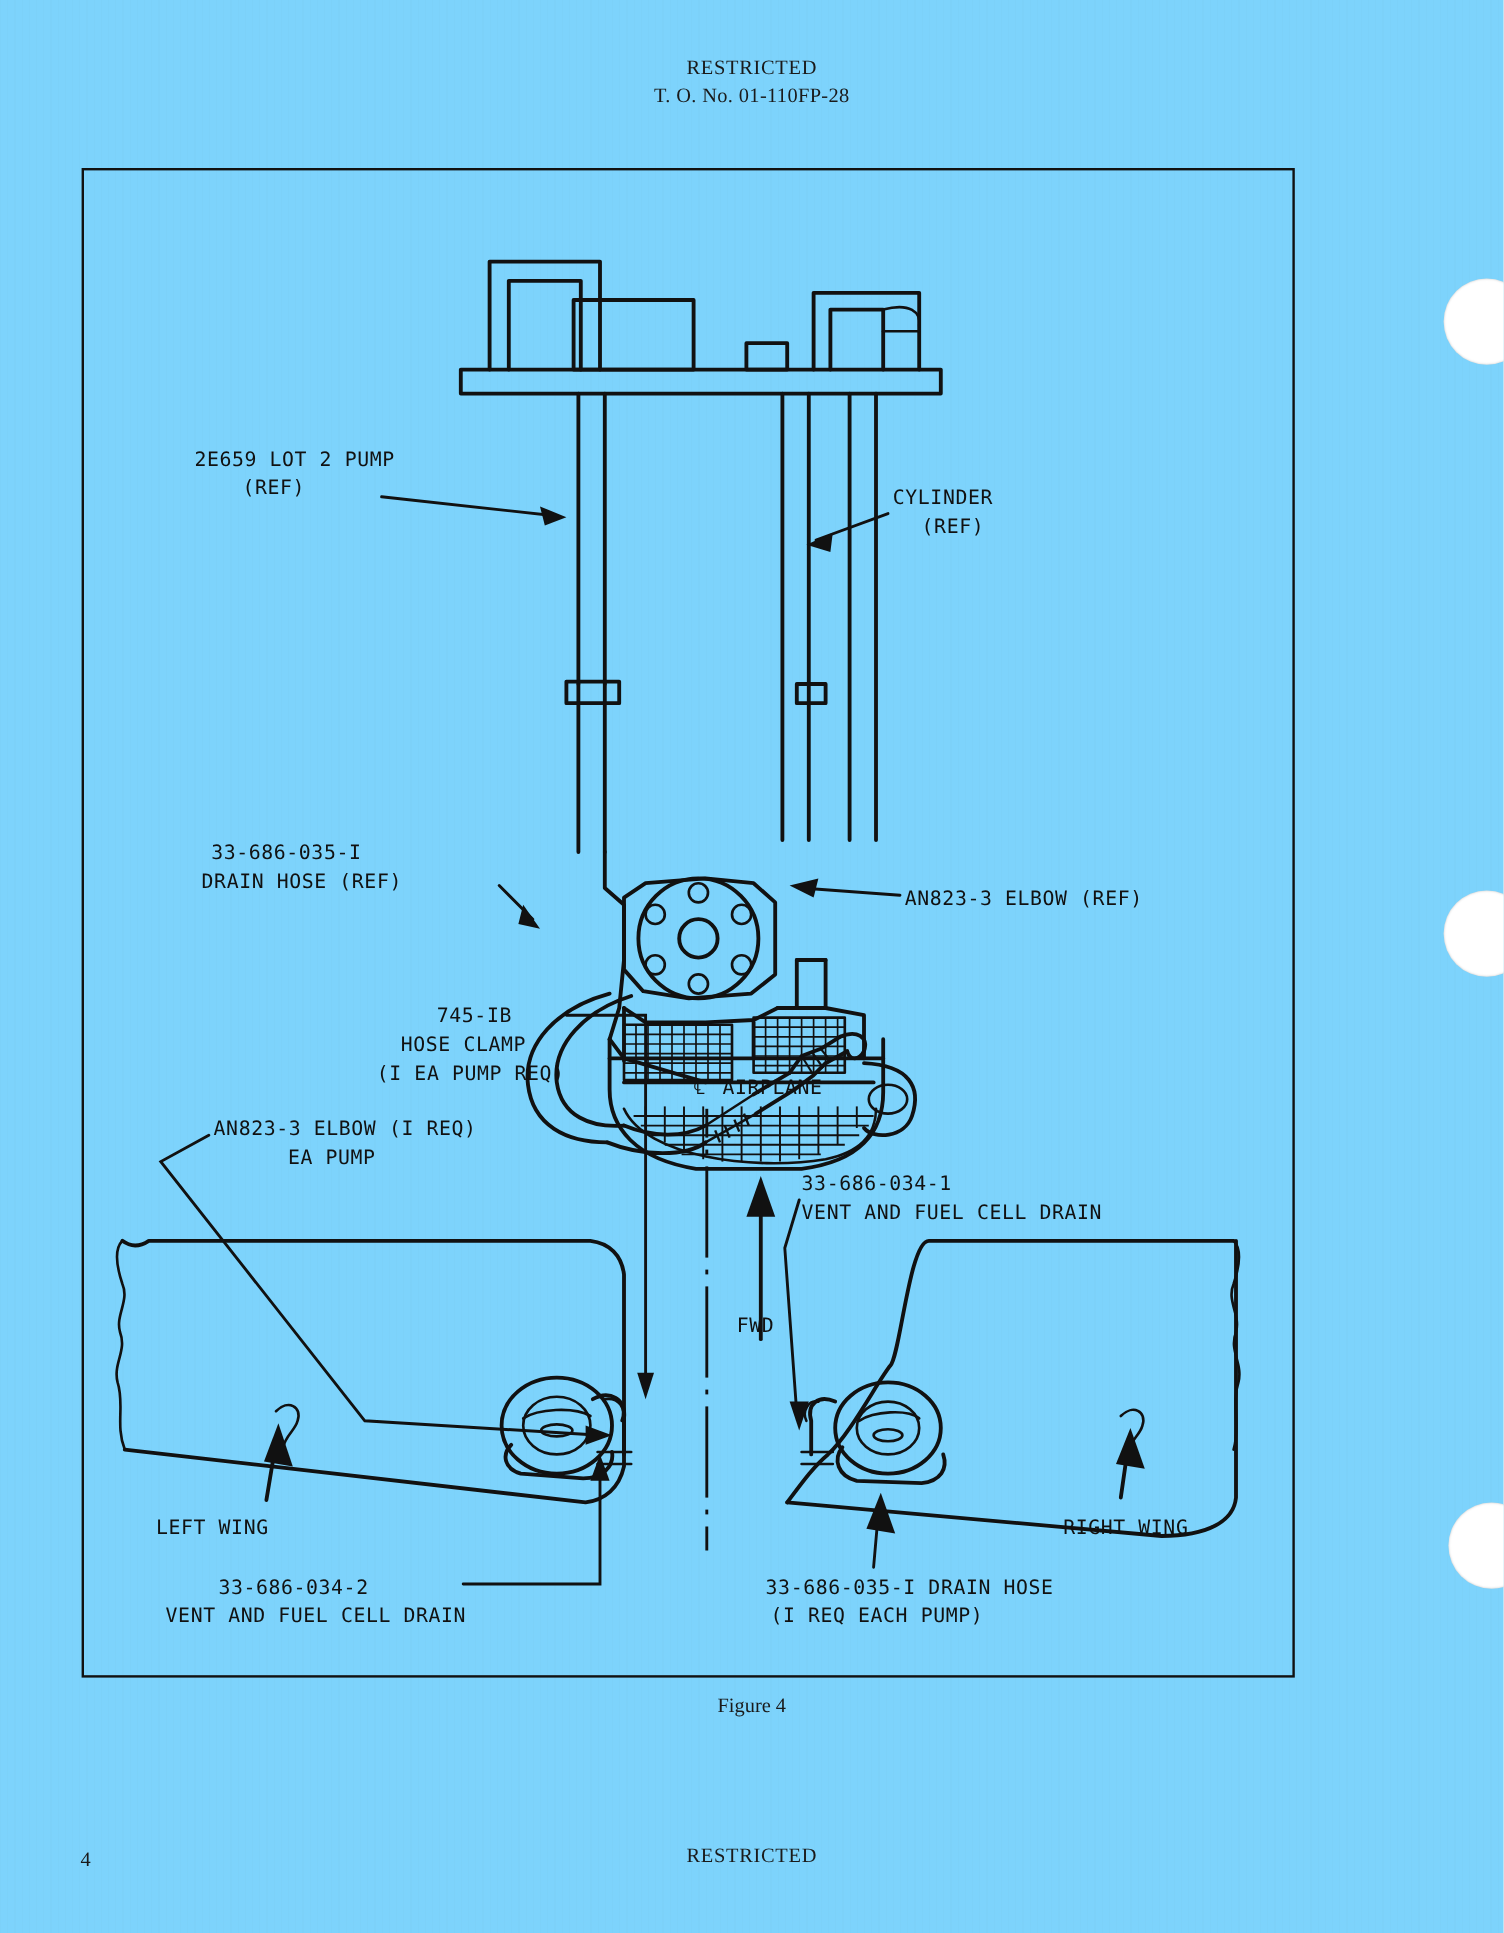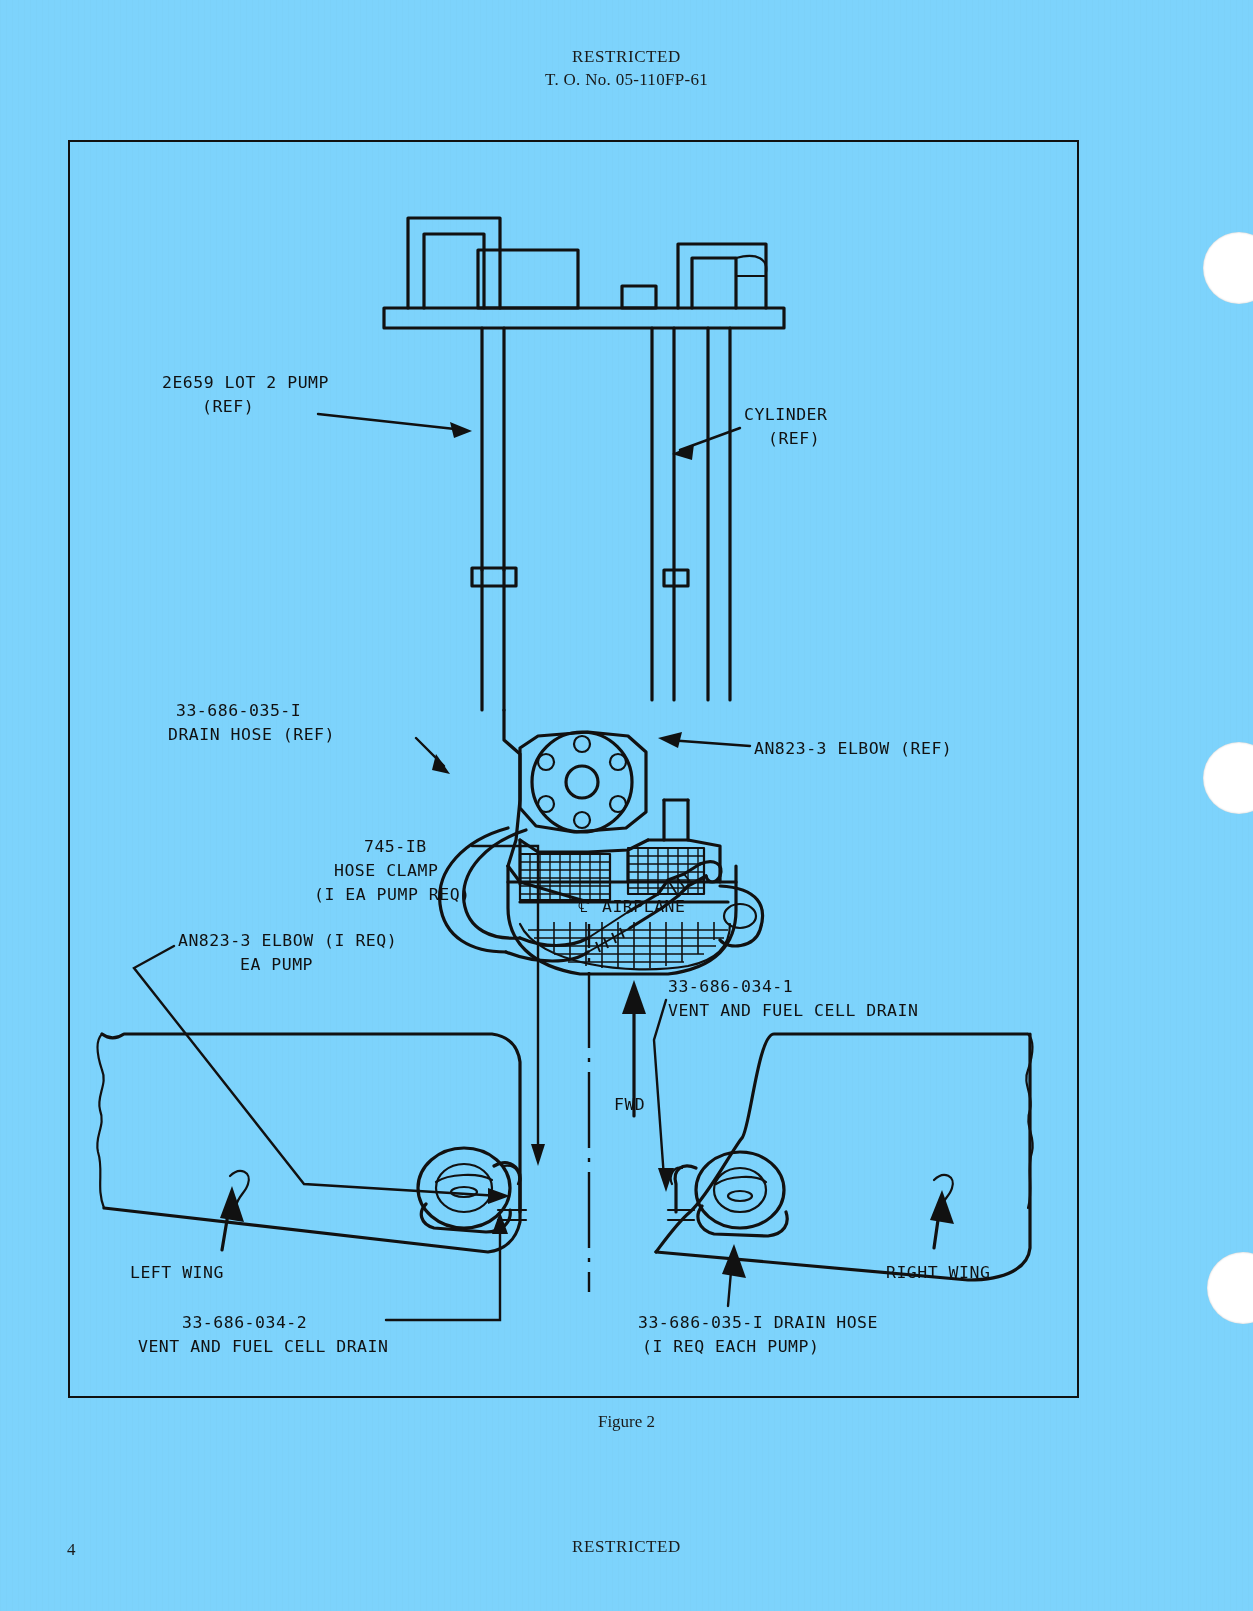--- a/index.html
+++ b/index.html
@@ -124,21 +124,21 @@
   .fill-black { fill: #111; }
 </style>
 </head>
 <body>
 
 <div class="page">
   <div class="paper-texture"></div>
 
   <div class="header-block">
     <div class="hdr-restricted">RESTRICTED</div>
-    <div class="hdr-to">T. O. No. 05-110FP-61</div>
+    <div class="hdr-to">T. O. No. 01-110FP-28</div>
   </div>
 
   <div class="figure-border"></div>
 
   <svg class="diagram" viewBox="0 0 1011 1258">
 
     <g>
 
       <path class="stroke-main" d="M316 168 L716 168 L716 188 L316 188 Z"></path>
 
@@ -404,20 +404,20 @@
 
     <g>
       <text class="lbl" x="570" y="1188">33-686-035-I DRAIN HOSE</text>
       <text class="lbl" x="574" y="1212">(I REQ EACH PUMP)</text>
       <path class="stroke-lead" d="M660 1166 L664 1120"></path>
       <path class="fill-black" d="M666 1104 L654 1134 L678 1138 Z"></path>
     </g>
 
   </svg>
 
-  <div class="figure-caption">Figure 2</div>
+  <div class="figure-caption">Figure 4</div>
   <div class="footer-restricted">RESTRICTED</div>
   <div class="page-number">4</div>
 
   <div class="punch p1"></div>
   <div class="punch p2"></div>
   <div class="punch p3"></div>
 </div>
 
 </body></html>

